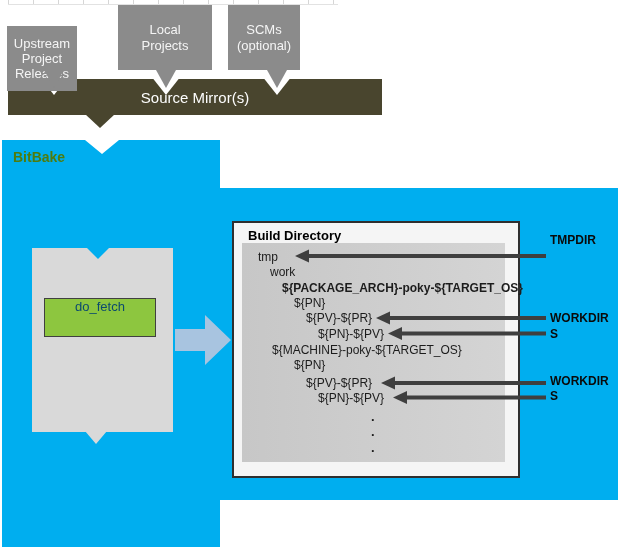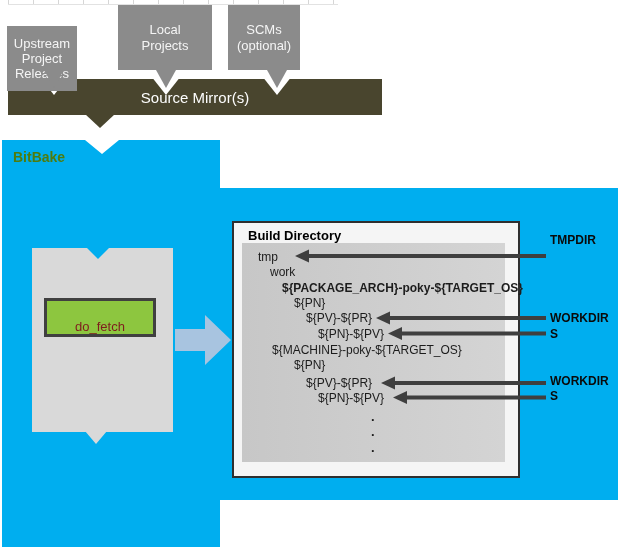--- a/index.html
+++ b/index.html
@@ -19,22 +19,22 @@
     color:#fdfdfd;display:flex;align-items:center;justify-content:center;
     font-size:15px;z-index:2;
   }
   .notch-white{border-left:15px solid transparent;border-right:15px solid transparent;border-top:19px solid #ffffff;z-index:3;}
   .tail-gray{border-left:10px solid transparent;border-right:10px solid transparent;border-top:18px solid #8b8b8b;z-index:4;}
   .bitbake-label{position:absolute;left:13px;top:149px;font-size:14px;font-weight:bold;color:#4d7c0f;z-index:6;}
   
   .fetch-box{position:absolute;left:32px;top:248px;width:141px;height:184px;background:#d9d9d9;z-index:5;}
   .fetch-title{position:absolute;left:42px;top:265px;font-size:13px;font-weight:bold;color:#111;z-index:6;}
   .task-box{
-    position:absolute;left:44px;width:112px;background:#8dc63f;border:3px solid #404040;
-    display:flex;align-items:flex-end;justify-content:center;font-size:13px;color:#7f1d1d;
+    position:absolute;left:44px;width:112px;background:#8dc63f;border:1px solid #404040;
+    display:flex;align-items:flex-start;justify-content:center;font-size:13px;color:#0c4a6e;
     box-sizing:border-box;z-index:6;
   }
   
   .bd-box{
     position:absolute;left:232px;top:221px;width:288px;height:257px;background:#f5f5f5;
     border:2px solid #2f2f2f;box-sizing:border-box;z-index:5;
   }
   .bd-title{position:absolute;left:248px;top:228px;font-size:13px;font-weight:bold;color:#000000;z-index:6;}
   .bd-inner{position:absolute;left:242px;top:243px;width:263px;height:219px;
     background:linear-gradient(90deg,#c7c7c7,#d4d4d4);z-index:5;}

